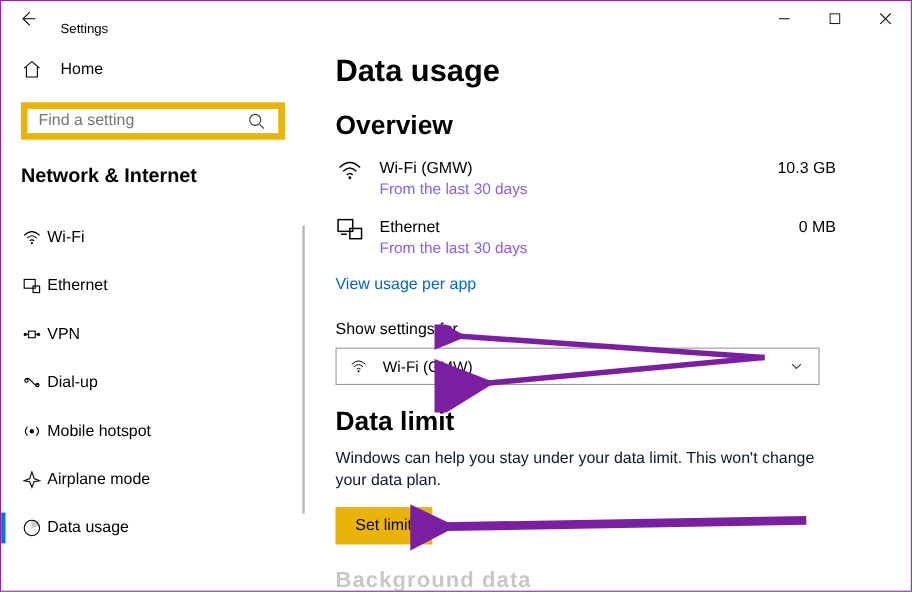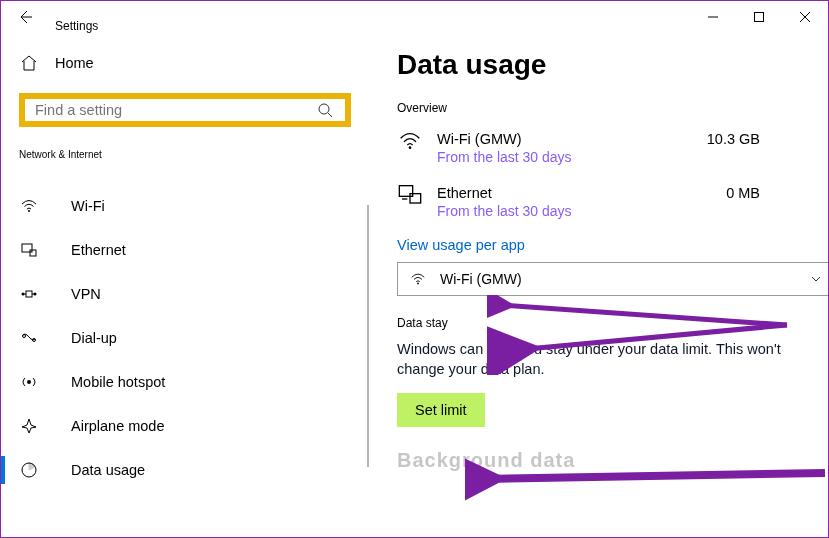--- a/index.html
+++ b/index.html
@@ -3,44 +3,44 @@
 <meta charset="utf-8">
 <style>
   * { box-sizing: border-box; margin: 0; padding: 0; font-family: "Segoe UI", Arial, sans-serif; }
   body { width: 829px; height: 538px; border: 1px solid #8e24aa; background: #fff; position: relative; overflow: hidden; }
   .titlebar { height: 32px; display: flex; align-items: flex-end; }
   .back-btn { width: 48px; height: 32px; display:flex; align-items:center; justify-content:center; }
   .app-title { font-size: 12px; margin-left: 6px; }
   .win-controls { position:absolute; right:0; top:0; display:flex; }
   .win-btn { width: 46px; height: 32px; display:flex; align-items:center; justify-content:center; font-size:10px; }
   .content { display:flex; height: calc(100% - 32px); }
-  .sidebar { width: 368px; padding: 0 18px; position:relative; }
+  .sidebar { width: 276px; padding: 0 18px; position:relative; }
   .scrollind { position:absolute; right:0; top:172px; width:2px; height:262px; background:#b3b3b3; }
   .home-row { display:flex; align-items:center; gap:16px; height:44px; margin-top: 8px;}
   .home-row span { font-size: 14.5px; }
   .search-box { height: 34px; border:6px solid #eab308; margin-top: 8px; display:flex; align-items:center; padding: 0 10px; justify-content:space-between; }
   .search-box input { border:none; outline:none; font-size:14.5px; width: 240px; background:transparent; }
-  .cat-title { font-weight:400; font-size: 10px; margin-top: 22px; margin-bottom: 24px; }
-  .nav-item { display:flex; align-items:center; gap:32px; height:44px; font-size:14.5px; position:relative; cursor:pointer; margin: 0 -18px; padding: 0 18px;}
+  .cat-title { font-weight:700; font-size: 18px; margin-top: 22px; margin-bottom: 24px; }
+  .nav-item { display:flex; align-items:center; gap:4px; height:44px; font-size:14.5px; position:relative; cursor:pointer; margin: 0 -18px; padding: 0 18px;}
   .nav-item.active::before { content:""; position:absolute; left:0; top:8px; bottom:8px; width:4px; background:#0078d7; }
   .nav-item.active { background:#e5f1fb00; }
   .ico { width:20px; height:20px; display:inline-flex; align-items:center; justify-content:center; flex-shrink:0; }
   .main { flex:1; padding: 10px 28px 0 28px; overflow:hidden; position:relative; }
   h1 { font-weight:600; font-size: 28px; margin-bottom: 20px; margin-top: 6px;}
-  h2 { font-weight:400; font-size: 12px; margin-top: 6px; margin-bottom: 10px;}
+  h2 { font-weight:700; font-size: 24px; margin-top: 6px; margin-bottom: 10px;}
   .ov-row { display:flex; align-items:flex-start; gap: 14px; padding: 6px 0 14px 0; }
   .ov-text .name { font-size:14.5px; }
   .ov-text .sub { font-size:14px; color:#8b5cf6; margin-top:2px;}
   .ov-val { margin-left:auto; font-size:14.5px; padding-right: 40px; text-align: right;}
   .link { color:#0066cc; font-size:14.5px; cursor:pointer; margin-top: 4px; display:inline-block;}
   .label { font-size:14.5px; margin-top: 24px; }
   .combo { border:1px solid #999; height:34px; margin-top:8px; width: 440px; display:flex; align-items:center; padding: 0 10px; gap:12px; font-size:14px; }
   .combo .chev { margin-left:auto; }
   .desc { font-size:14.5px; color:#0f172a; margin-top:8px; max-width: 440px; line-height:1.35;}
-  .btn { background:#bef264; border:none; height:34px; padding: 0 18px; font-size:14.5px; margin-top:14px; cursor:pointer; }
+  .btn { background:#eab308; border:none; height:34px; padding: 0 18px; font-size:14.5px; margin-top:14px; cursor:pointer; }
   .cutoff { font-weight:600; font-size:20px; margin-top:22px; color:#222;}
   svg { display:block; }
   .arrow { position:absolute; pointer-events:none; }
 </style>
 </head>
 <body>
 
 <div class="titlebar">
   <div class="back-btn">
     <svg width="16" height="16" viewBox="0 0 16 16">
@@ -188,36 +188,37 @@
         </span>
       <div class="ov-text">
         <div class="name">Ethernet</div>
         <div class="sub">From the last 30 days</div>
       </div>
       <div class="ov-val">0 MB</div>
     </div>
 
     <a class="link">View usage per app</a>
 
+    <div class="label">Show settings for</div>
     <div class="combo">
       <span class="ico">
           <svg width="16" height="16" viewBox="0 0 18 18">
             <path d="M2 7 Q9 0 16 7 M4.5 9.5 Q9 5 13.5 9.5 M7 12 Q9 10 11 12" stroke="#000" fill="none"></path>
             <circle cx="9" cy="14" r="1" fill="#000"></circle>
           </svg>
         </span>
       <span>Wi-Fi (GMW)</span>
       <span class="chev ico">
           <svg width="12" height="12" viewBox="0 0 12 12">
             <path d="M2 4 L6 8 L10 4" stroke="#333" fill="none"></path>
           </svg>
         </span>
     </div>
 
-    <h2 style="margin-top:20px">Data stay</h2>
+    <h2 style="margin-top:20px">Data limit</h2>
     <div class="desc">Windows can help you stay under your data limit. This won't change your data plan.</div>
     <button class="btn">Set limit</button>
 
     <div class="cutoff" style="opacity:0.25; letter-spacing:1px;">Back​ground&nbsp;data</div>
 
     
     <svg class="arrow" style="left:118px; top:262px;" width="320" height="80">
       <defs>
           <marker id="ah1" markerWidth="18" markerHeight="16" refX="3" refY="8" orient="auto">
             <path d="M16 0 L0 8 L16 16 L12 8 Z" fill="#7b1fa2"></path>

